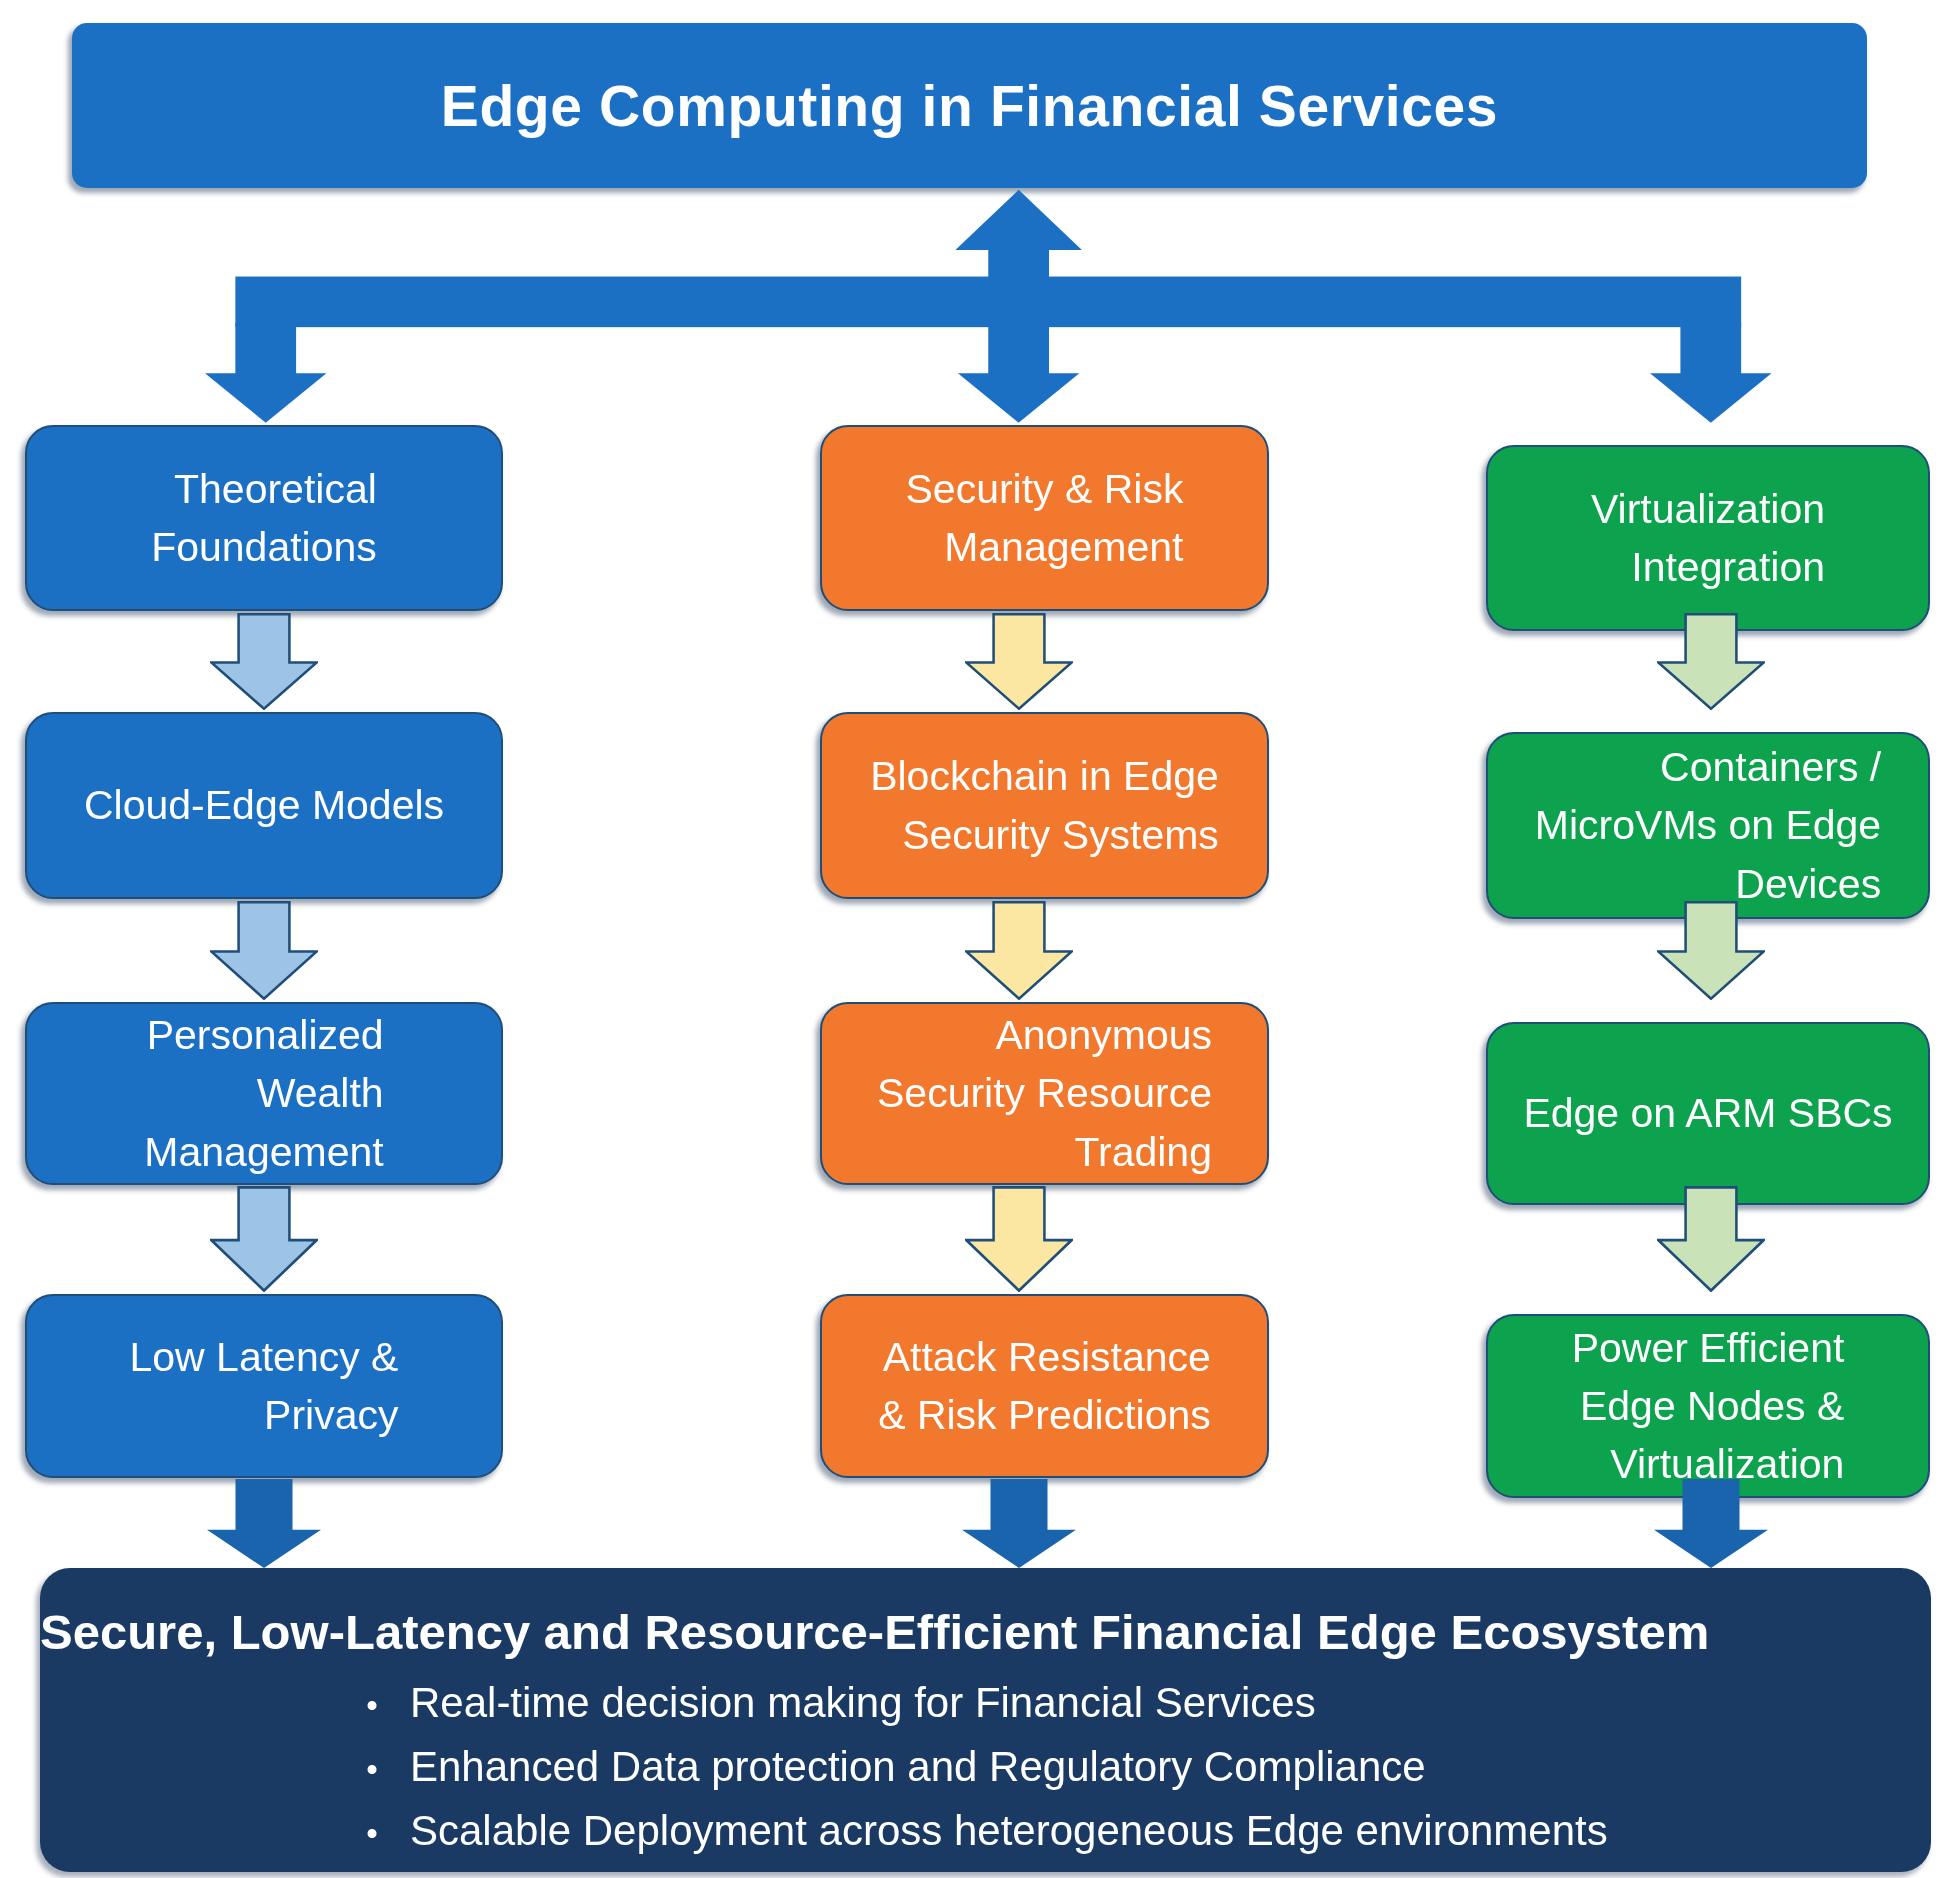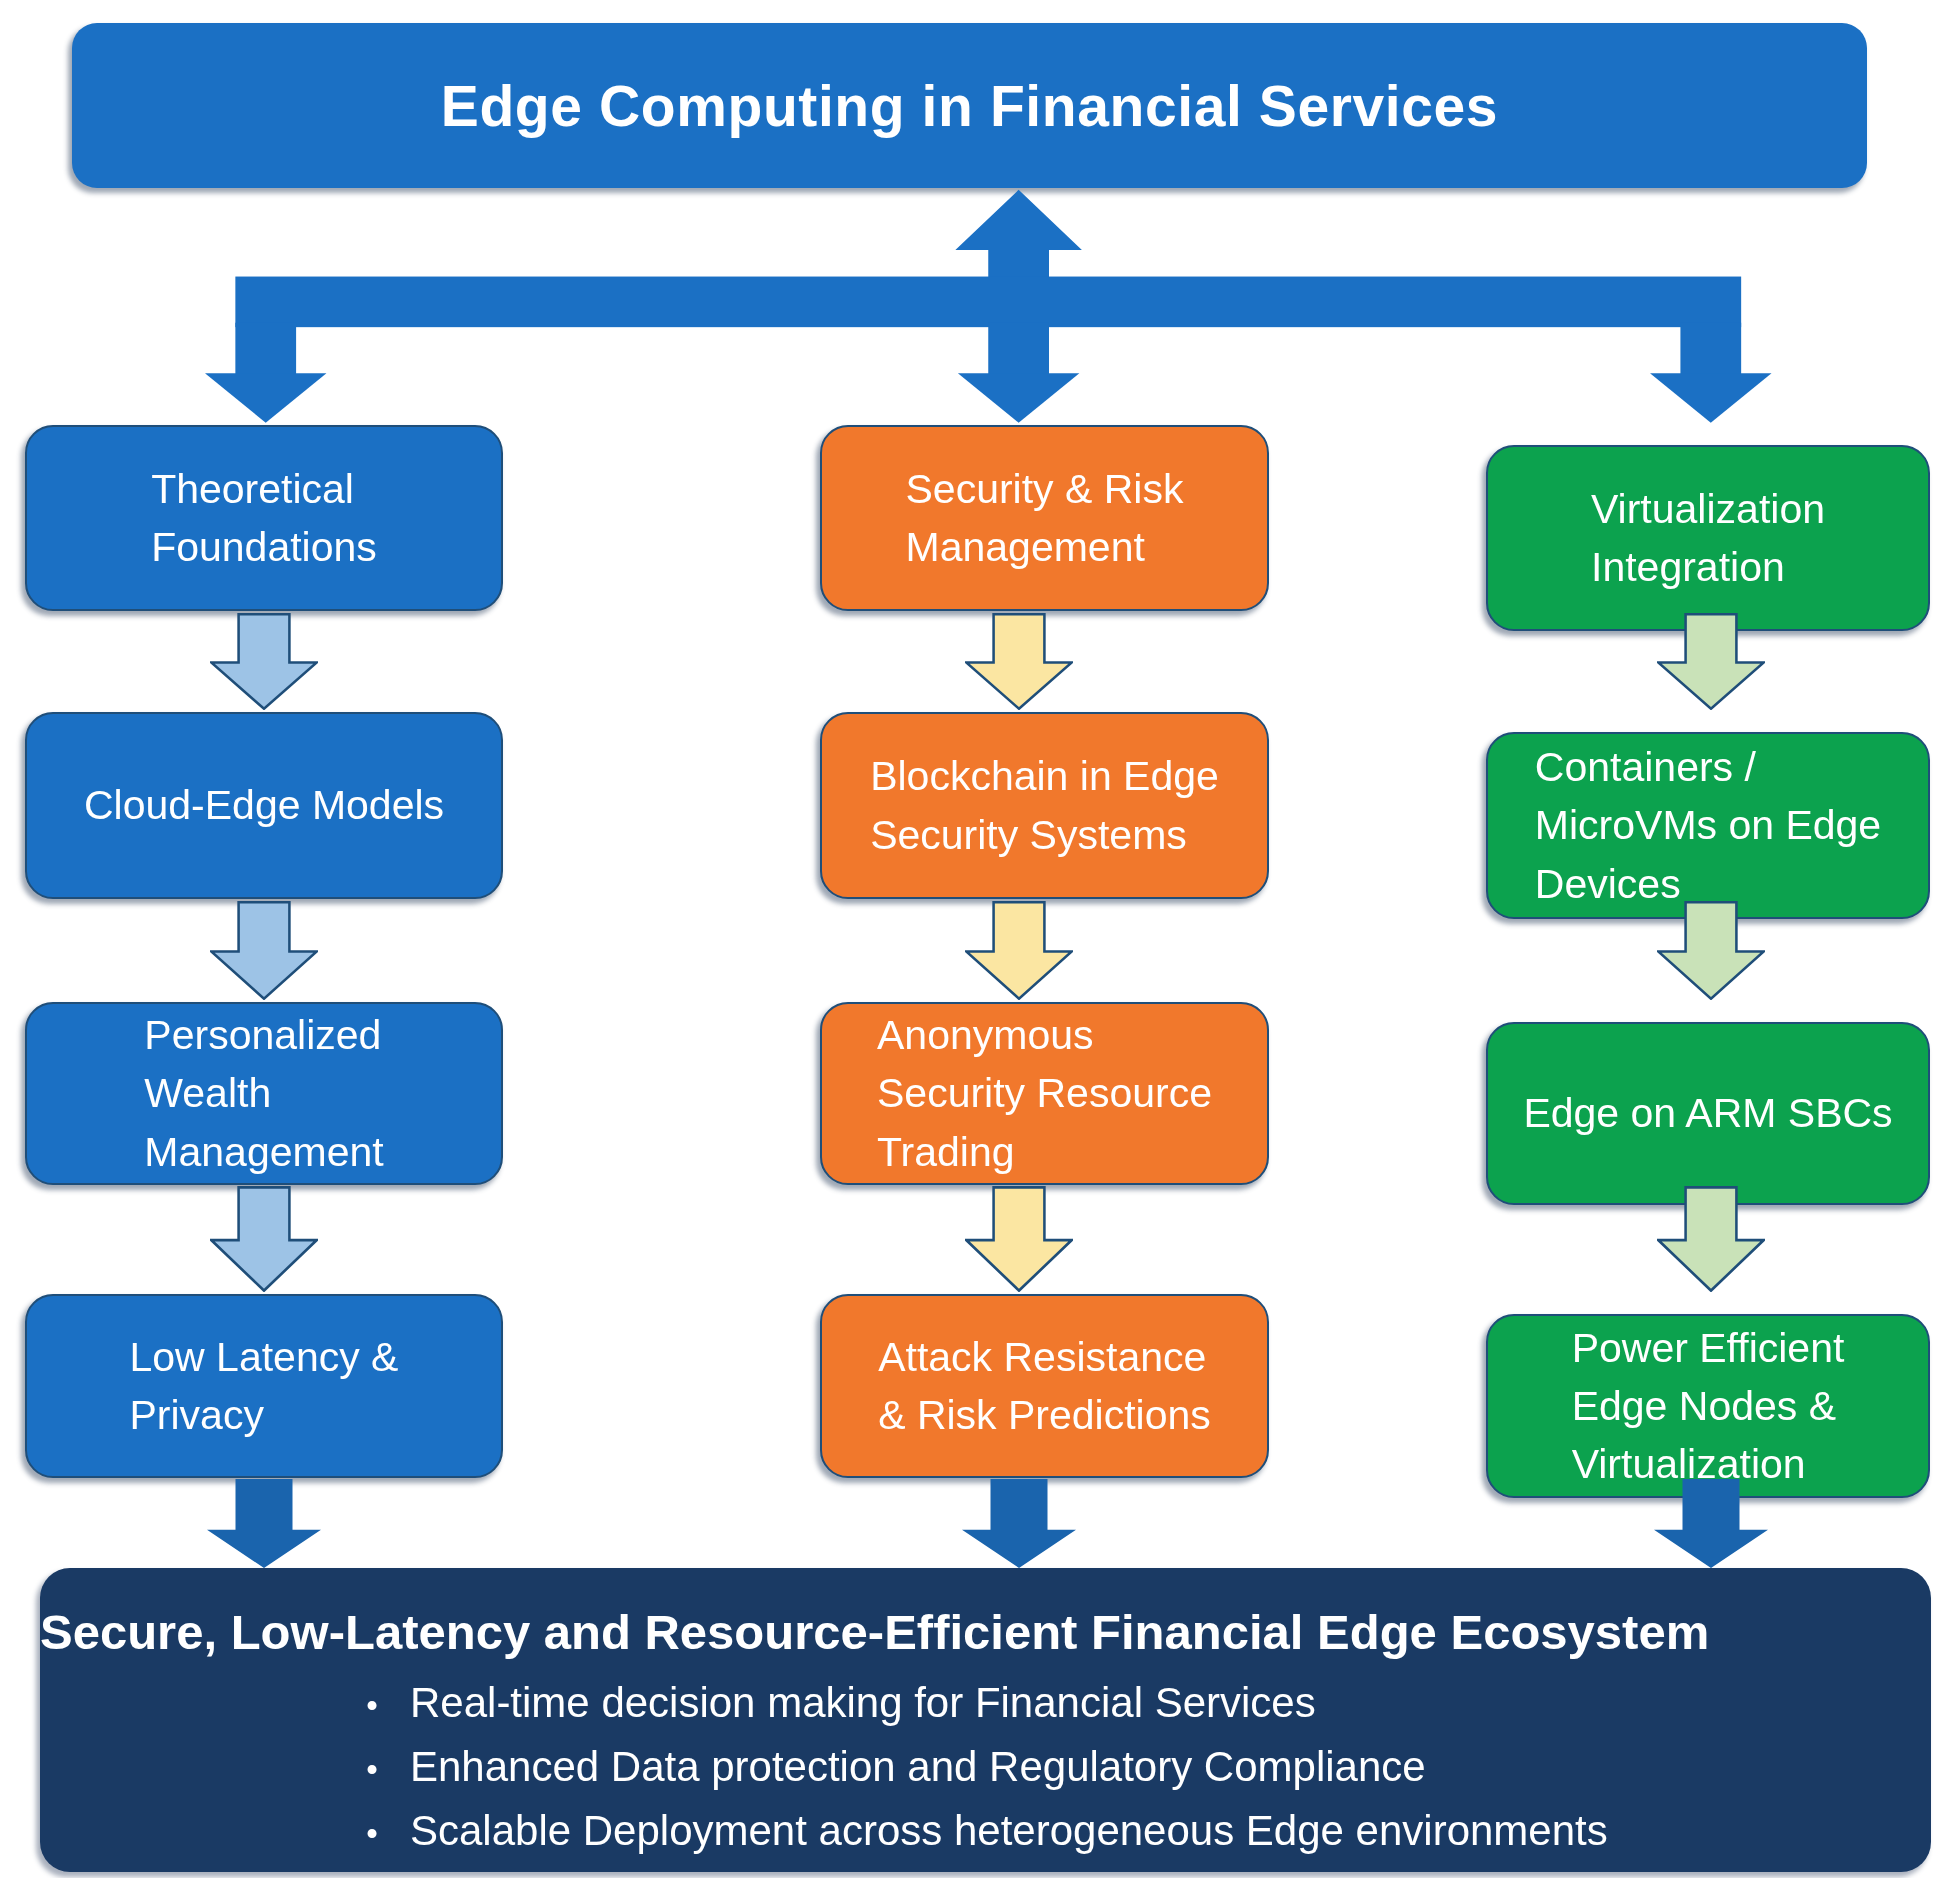--- a/index.html
+++ b/index.html
@@ -3,34 +3,34 @@
 <meta charset="utf-8">
 <style>
   html,body{margin:0;padding:0;background:#ffffff;}
   .canvas{
     position:relative;width:1955px;height:1878px;background:#ffffff;
     font-family:"Liberation Sans",sans-serif;overflow:hidden;
   }
   
   .title-box{
     position:absolute;left:72px;top:23.4px;width:1795px;height:165px;
-    background:var(--blue,#1b70c4);border-radius:25px;
+    background:var(--blue,#1b70c4);border-radius:15px;
     display:flex;align-items:center;justify-content:center;
     color:#fff;font-size:57px;font-weight:700;letter-spacing:0.6px;
     box-shadow:-3.2px 4.4px 5px rgba(42,61,92,.45);
     text-align:center;
   }
   
   .distributor{position:absolute;left:0;top:0;width:1955px;height:443px;}
   .distributor polygon,.distributor rect{fill:var(--connector,#1b70c4);}
   
   .box{
     position:absolute;box-sizing:border-box;border:2.5px solid var(--blue_border,#1f4e79);
     border-radius:28px;display:flex;align-items:center;justify-content:center;
-    text-align:left;color:#fff;font-size:41px;font-weight:400;line-height:1.42;
+    text-align:right;color:#fff;font-size:41px;font-weight:400;line-height:1.42;
     white-space:pre-line;box-shadow:-3.2px 4.4px 5px rgba(42,61,92,.45);padding:0 11.4px;
   }
   .box.blue{background:var(--blue,#1b70c4);}
   .box.orange{background:var(--orange,#f1782c);margin-left:28px;}
   .box.green{background:var(--green,#0ca24e);}
   .c1{left:25px;width:478px;}
   .c2{left:792px;width:449px;}
   .c3{left:1486px;width:444px;margin-top:20px;}
   .r1{top:425px;height:186px;}
   .r2{top:712px;height:187px;}

